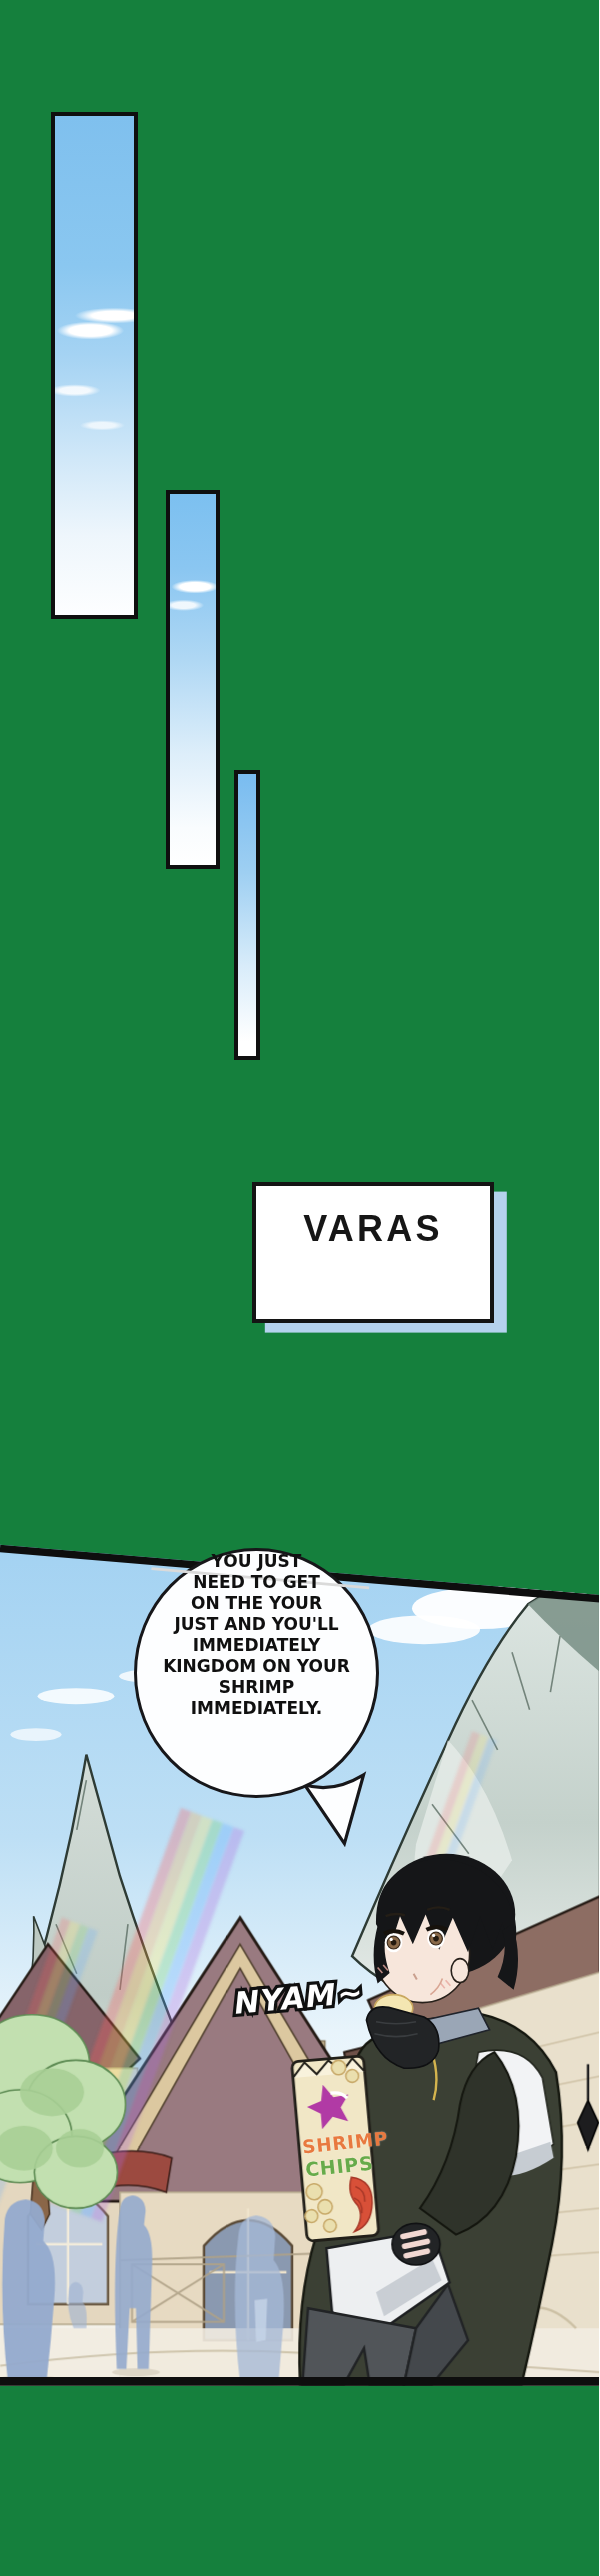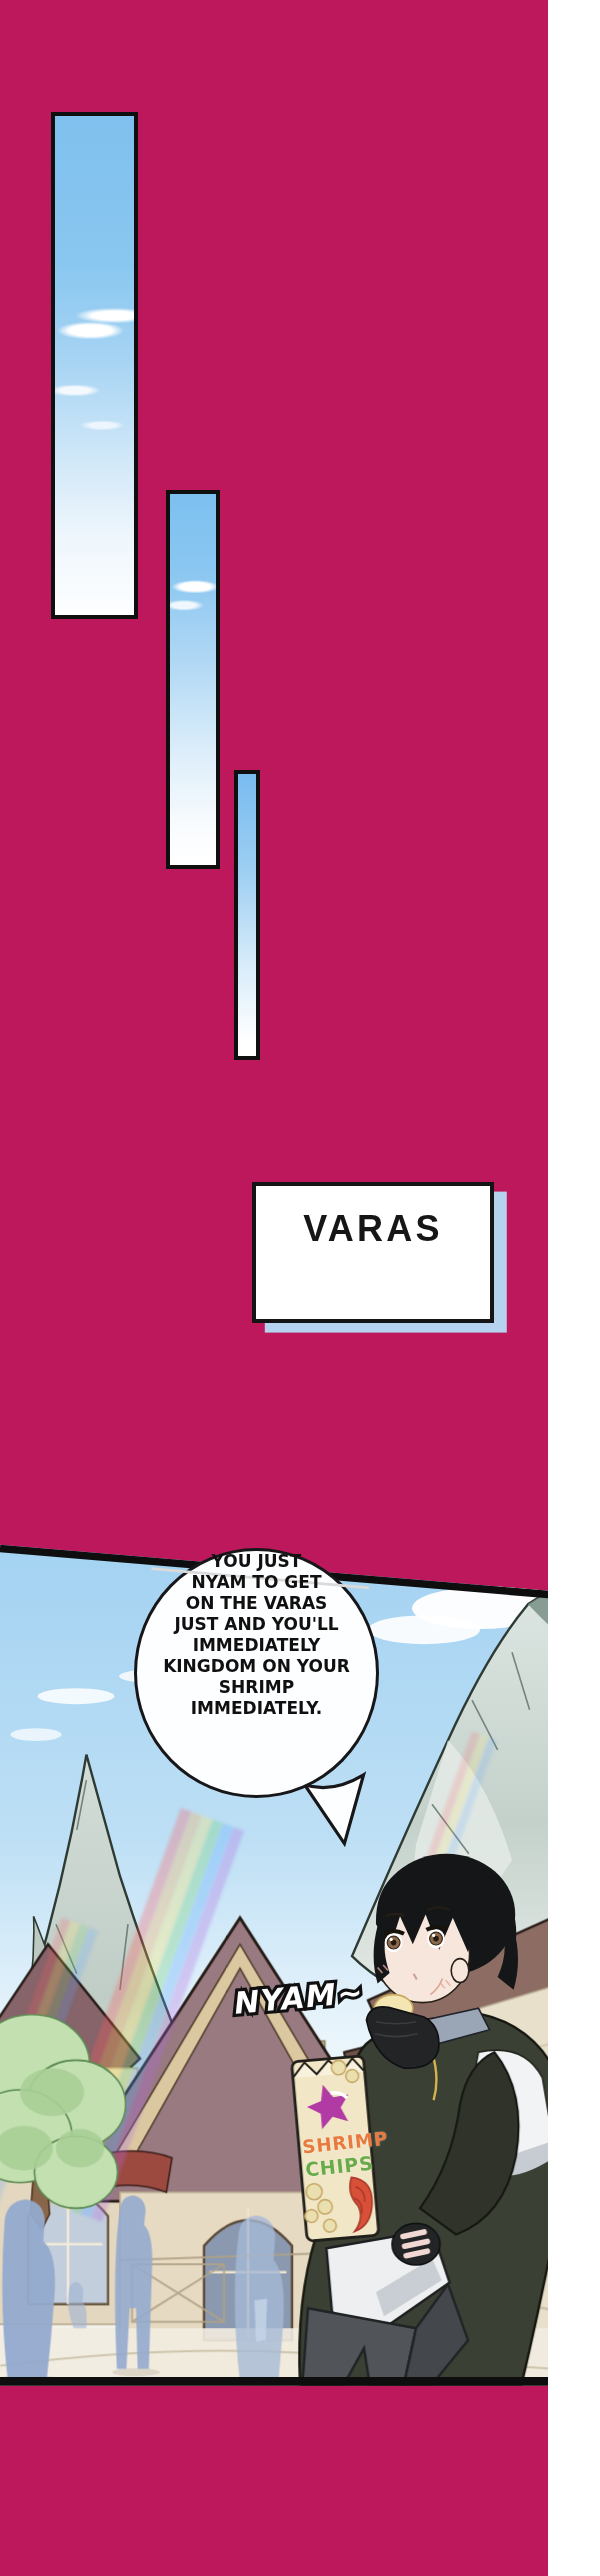--- a/index.html
+++ b/index.html
@@ -1,16 +1,16 @@
 <!DOCTYPE html>
 <html style="font-size:12.8px"><head>
 <meta charset="utf-8">
 <style>
   html,body{margin:0;padding:0;background:#ffffff;}
-  #page{position:relative;width:548px;height:2576px;background:#be185d;overflow:hidden;
+  #page{position:relative;width:599px;height:2576px;background:#15803d;overflow:hidden;
         font-family:"Liberation Sans",sans-serif;}
 
   
   .skypanel{position:absolute;border:4.8px solid #0f0f0f;box-sizing:border-box;}
   #sky1{left:51px;top:112px;width:87px;height:507px;
     background:
       radial-gradient(48px 12.8px at 45% 43%, #ffffff 45%, rgba(255,255,255,0) 70%),
       radial-gradient(56px 11.2px at 75% 40%, #ffffff 40%, rgba(255,255,255,0) 70%),
       radial-gradient(37px 8.8px at 25% 55%, rgba(255,255,255,.85) 40%, rgba(255,255,255,0) 70%),
       radial-gradient(32px 7.2px at 60% 62%, rgba(255,255,255,.7) 40%, rgba(255,255,255,0) 70%),
@@ -326,22 +326,22 @@
 
   <svg id="bubbleTail" width="76" height="80" viewBox="0 0 95 100">
     <path d="M8,18 Q42,30 82,6 L58,92 Z" fill="#fdfeff" stroke="#17171a" stroke-width="4"></path>
   </svg>
 
   <div id="bubble">
     <svg class="innerline" width="245" height="48" viewBox="0 0 306 60">
       <path d="M18,22 L290,46" stroke="#dadada" stroke-width="3.5" fill="none"></path>
     </svg>
     <div class="bubble-text">YOU JUST</div>
-    <div class="bubble-text">NYAM TO GET</div>
-    <div class="bubble-text">ON THE VARAS</div>
+    <div class="bubble-text">NEED TO GET</div>
+    <div class="bubble-text">ON THE YOUR</div>
     <div class="bubble-text">JUST AND YOU'LL</div>
     <div class="bubble-text">IMMEDIATELY</div>
     <div class="bubble-text">KINGDOM ON YOUR</div>
     <div class="bubble-text">SHRIMP</div>
     <div class="bubble-text">IMMEDIATELY.</div>
   </div>
 
   <div id="sfx">
     <span class="stroke">NYAM~</span>
     <span class="fill">NYAM~</span>

